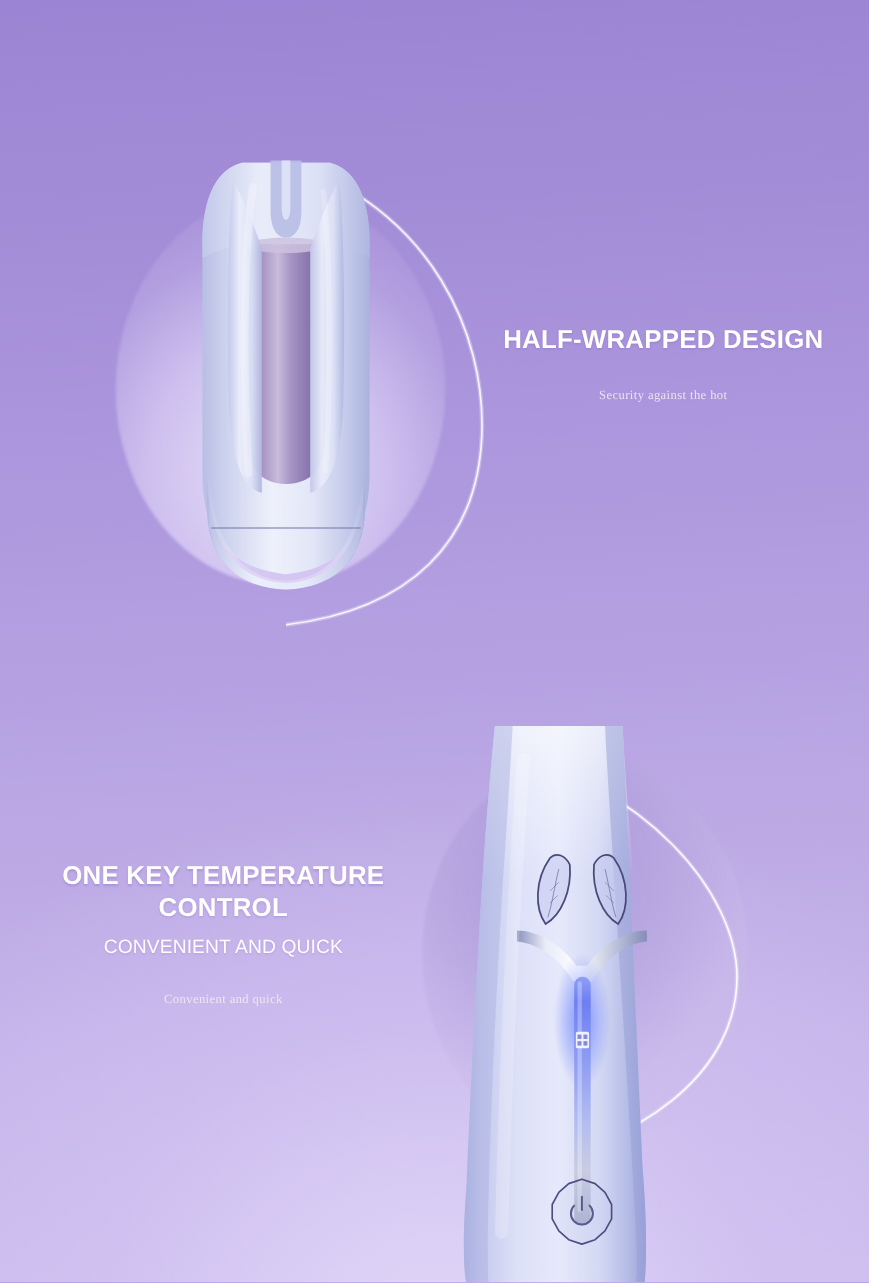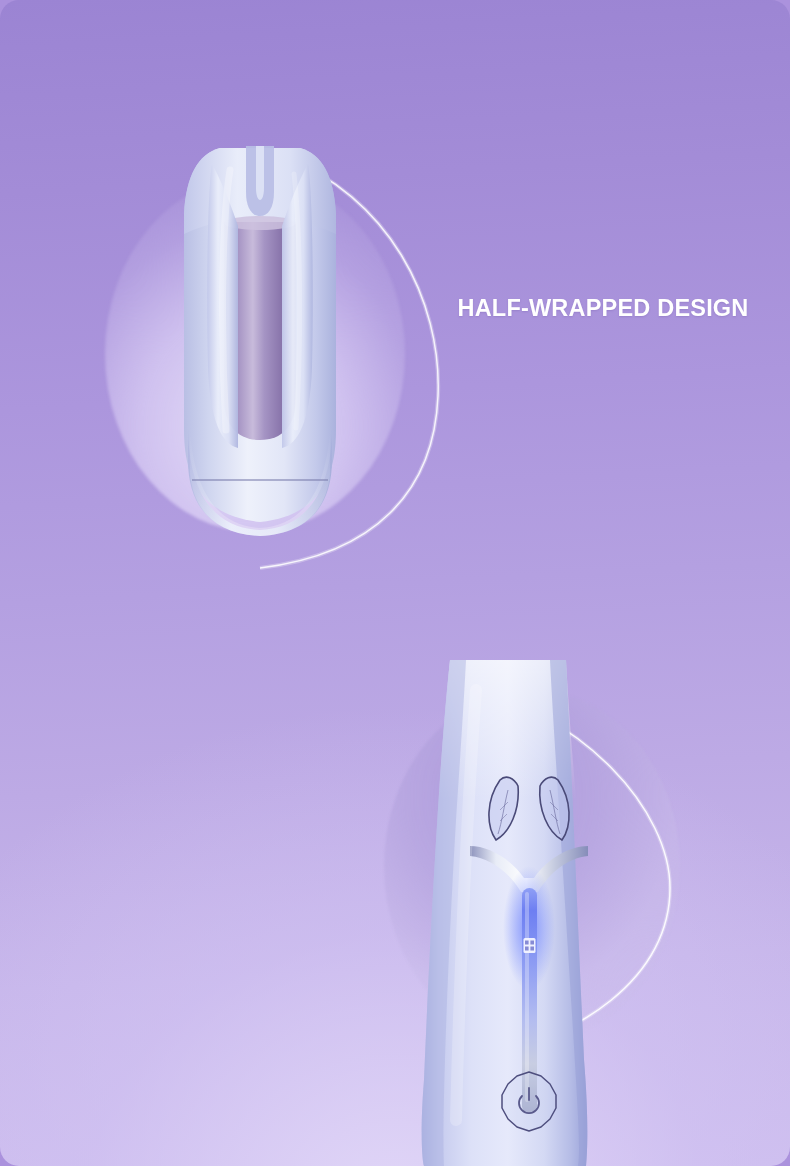--- a/index.html
+++ b/index.html
@@ -7,21 +7,20 @@
   body{
     width:790px;height:1166px;overflow:hidden;
     font-family:"Liberation Sans",sans-serif;
     background:#ab92dd;
   }
   .page{
     position:relative;width:790px;height:1166px;overflow:hidden;
     background:
       radial-gradient(115% 70% at 50% 104%, rgba(226,216,248,.95) 0%, rgba(210,196,243,.55) 34%, rgba(196,180,236,0) 62%),
       linear-gradient(177deg,#9b84d3 0%, #a38cd7 16%, #ac96dd 34%, #b4a0e1 50%, #bdaae5 66%, #c6b5ea 82%, #cdbdee 100%);
-    border-radius: 19px;
   }
 
   
   .section{position:absolute;left:0;width:790px;}
   #section-1{top:0;height:600px;}
   #section-2{top:600px;height:566px;}
 
   
   .blob{position:absolute;border-radius:50%;}
   .blob-1{
@@ -160,20 +159,21 @@
       <path d="M 80 300 C 84 362 108 396 150 398 C 192 396 216 362 220 300 L 220 344
                C 216 384 190 404 150 406 C 110 404 84 384 80 344 Z" fill="url(#fadeBot)" opacity=".5"></path>
       <line x1="82" y1="350" x2="218" y2="350" stroke="#7c7fae" stroke-width="1.3" opacity=".75"></line>
 
       <path d="M 120 40 C 112 90 110 200 116 300" stroke="#ffffff" stroke-width="7" fill="none" opacity=".30" stroke-linecap="round"></path>
       <path d="M 184 44 C 190 96 192 206 186 298" stroke="#ffffff" stroke-width="5" fill="none" opacity=".22" stroke-linecap="round"></path>
     </svg>
 
     <div class="copy" id="copy-1">
       <h2 class="headline">HALF-WRAPPED DESIGN</h2>
+      <p class="caption">Security against the hot</p>
     </div>
   </div>
 
   <div class="section" id="section-2">
 
     <div class="blob blob-2" style="top:90px;"></div>
 
     <svg class="arc arc-2" style="top:72px;" viewBox="0 0 360 400">
       <path d="M 112 10 C 246 40 330 140 330 216 C 330 300 250 372 96 396" fill="none" stroke="rgba(255,255,255,.9)" stroke-width="1.5"></path>
       <path d="M 112 10 C 246 40 330 140 330 216 C 330 300 250 372 96 396" fill="none" stroke="rgba(255,255,255,.25)" stroke-width="4"></path>
@@ -261,15 +261,20 @@
                  L 149 471 L 137 467 L 128 459 L 122 448 L 122 435 L 128 424 L 137 416 Z" fill="#c5cbee" fill-opacity=".22" stroke="#4e4e7e" stroke-width="1.5" stroke-linejoin="round"></path>
         <g>
           <path d="M 142 436 A 10 10 0 1 0 156 436" fill="none" stroke="#5a5a8c" stroke-width="1.8" stroke-linecap="round"></path>
           <line x1="149" y1="428" x2="149" y2="440" stroke="#5a5a8c" stroke-width="1.8" stroke-linecap="round"></line>
         </g>
       </g>
 
       <path d="M 96 30 C 88 140 80 300 76 460" stroke="#ffffff" stroke-width="12" fill="none" opacity=".22" stroke-linecap="round"></path>
     </svg>
 
+    <div class="copy" id="copy-2" style="top:182px;">
+      <h2 class="headline">ONE KEY TEMPERATURE CONTROL</h2>
+      <p class="subhead">CONVENIENT AND QUICK</p>
+      <p class="caption">Convenient and quick</p>
+    </div>
   </div>
 
 </div>
 
 </body></html>

